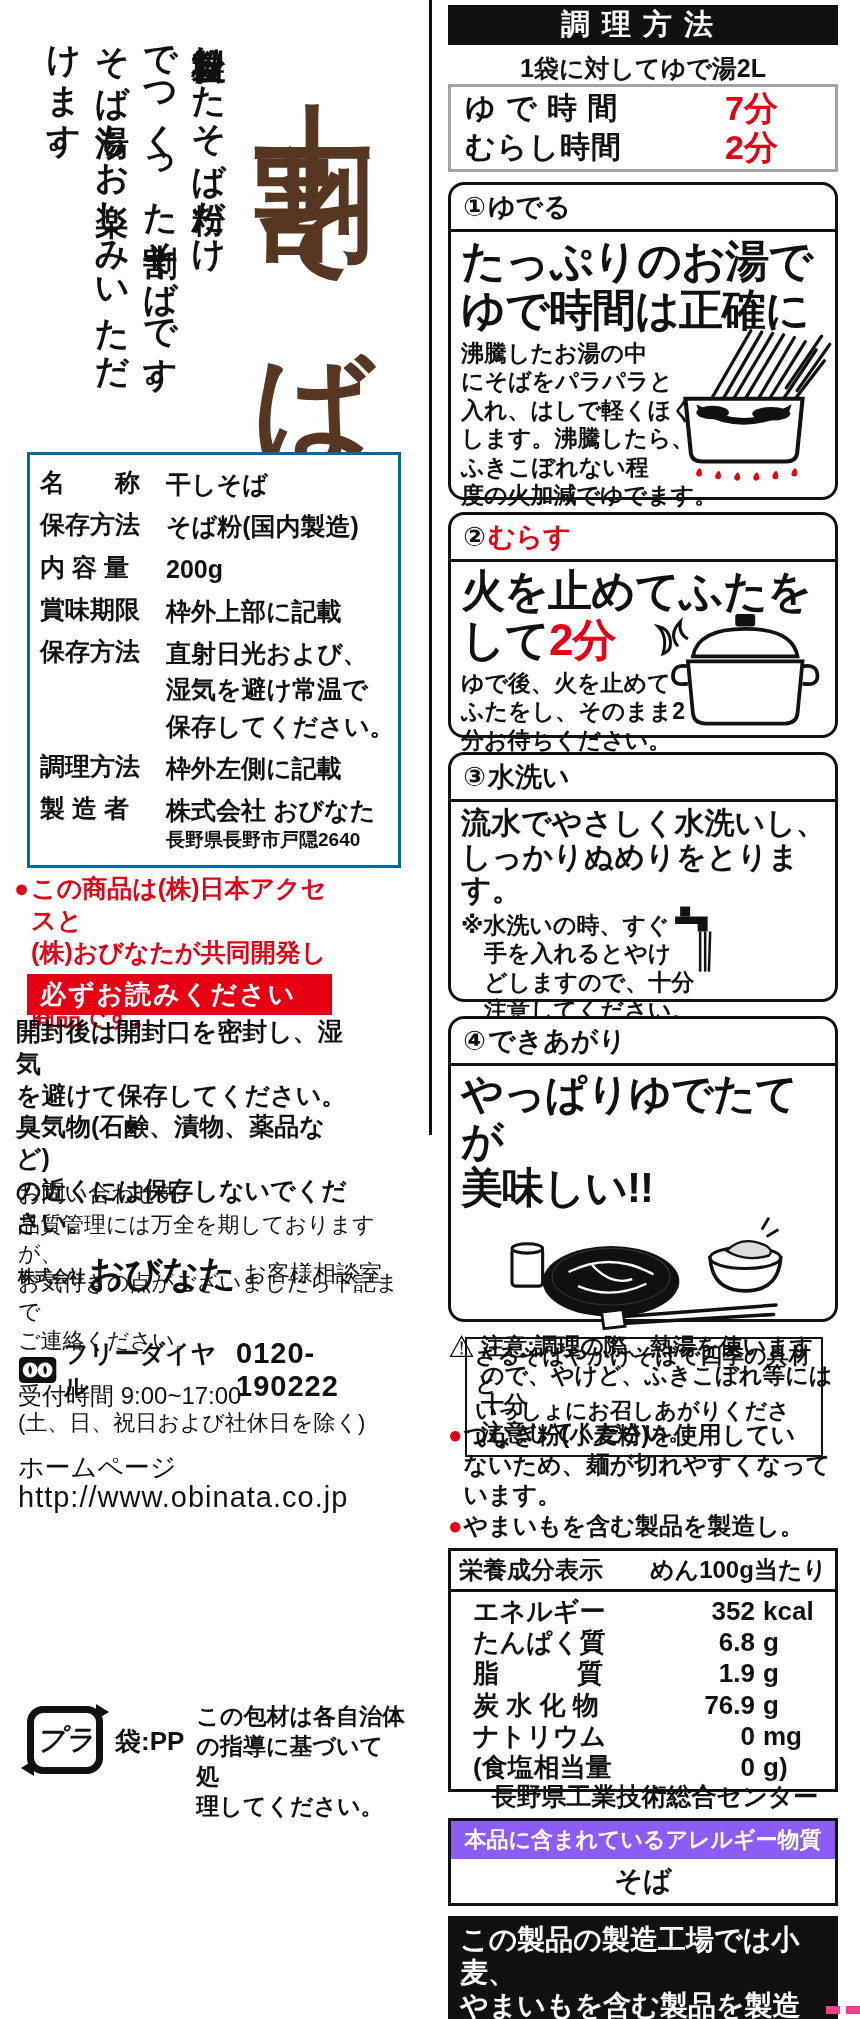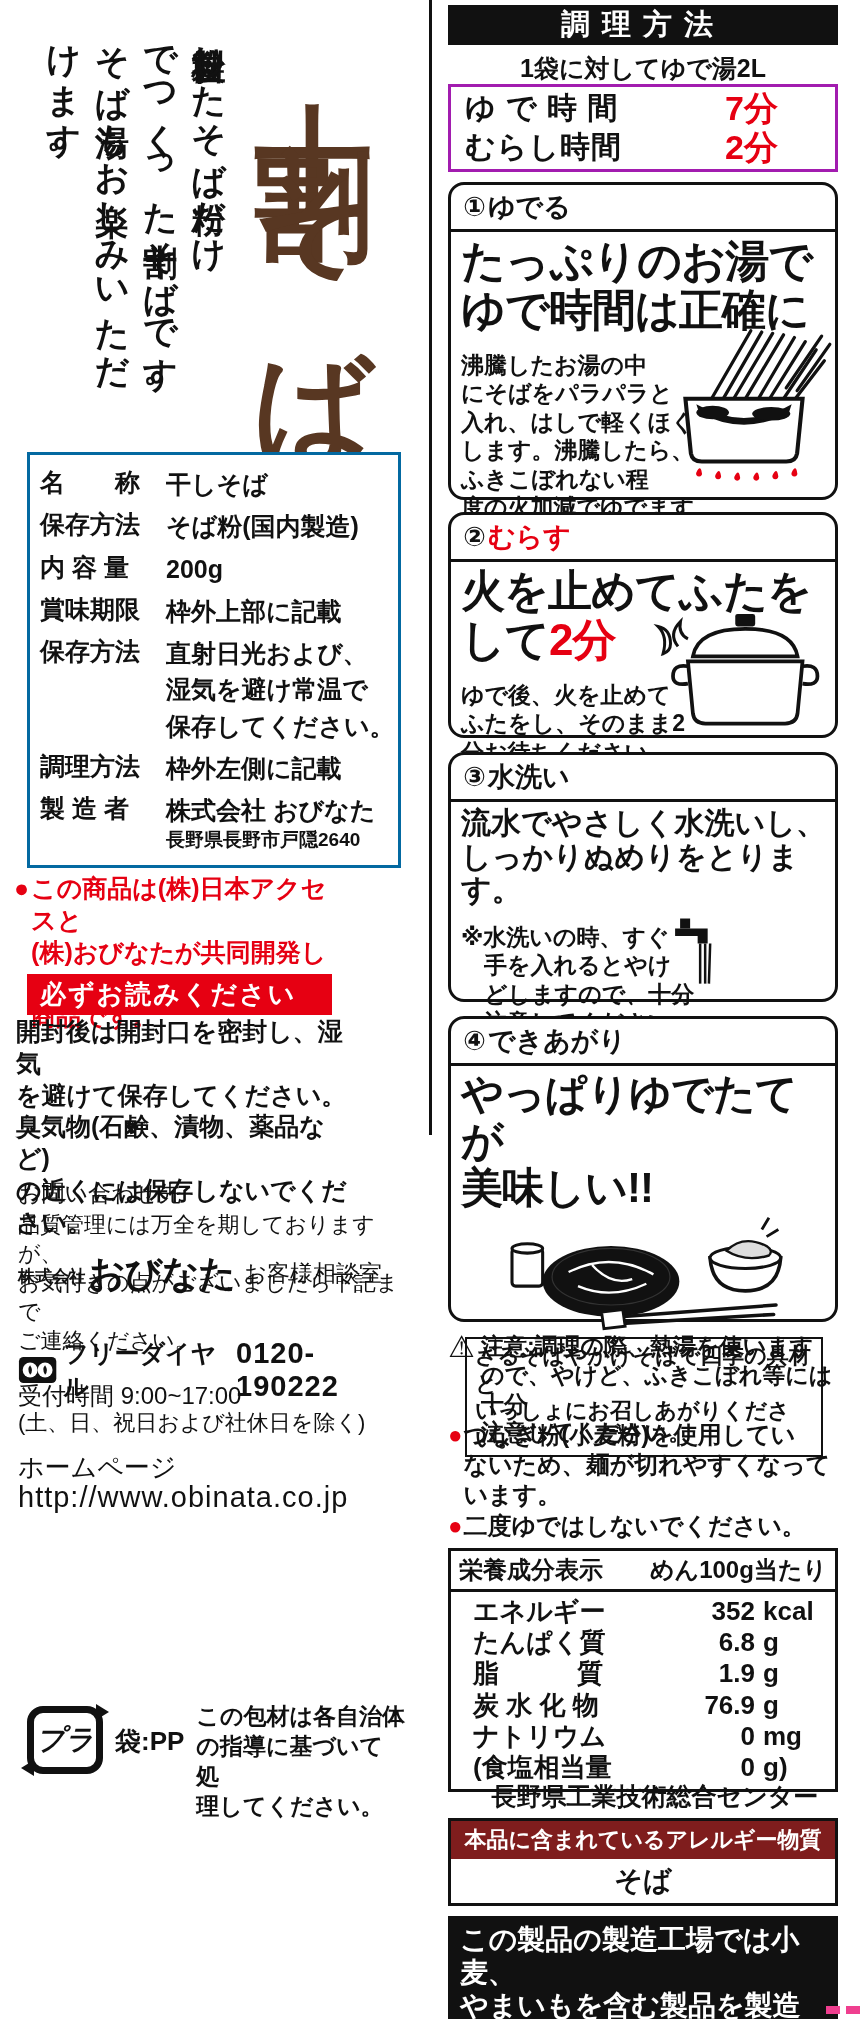--- a/index.html
+++ b/index.html
@@ -52,37 +52,37 @@
     border-right:13px solid #111;border-top:8px solid transparent;border-bottom:8px solid transparent;}
   .bag{font-size:26px;font-weight:600;margin-top:22px;flex:none;}
   .rnote{font-size:23px;font-weight:600;line-height:1.3;}
   
   .right{position:absolute;left:448px;top:0;width:390px;height:2019px;}
   .rbanner{position:absolute;left:0;top:5px;width:390px;height:40px;background:#111;
     color:#fff;font-size:29px;font-weight:bold;letter-spacing:12px;
     display:flex;align-items:center;justify-content:center;box-sizing:border-box;}
   .rsub{position:absolute;left:0;top:52px;width:390px;text-align:center;
     font-size:25px;font-weight:bold;}
-  .timebox{position:absolute;left:0;top:84px;width:390px;border:3px solid #a21caf;
+  .timebox{position:absolute;left:0;top:84px;width:390px;border:3px solid #a3a3a3;
     box-sizing:border-box;padding:2px 14px;}
   .trow{display:flex;align-items:center;height:39px;}
   .tlabel{font-size:30px;font-weight:900;letter-spacing:1px;}
   .tval{margin-left:auto;width:96px;font-size:34px;font-weight:900;color:#e60012;}
   .step{position:absolute;left:0;width:390px;border:3px solid #111;border-radius:16px;
     box-sizing:border-box;background:#fff;}
   .step-h{display:flex;align-items:center;gap:2px;border-bottom:3px solid #111;
     padding:4px 12px;font-size:27px;font-weight:bold;}
   .step-h .red{color:#e60012;}
   .step-c{position:relative;padding:4px 8px 4px 10px;}
   .headline{font-weight:900;line-height:1.12;letter-spacing:-1px;}
   .hl-44{font-size:44px;}
   .hl-42{font-size:42px;}
   .hl-30{font-size:30px;letter-spacing:0;}
   .accent{color:#e60012;}
-  .sbody{font-size:23px;font-weight:600;line-height:1.24;margin-top:16px;}
+  .sbody{font-size:23px;font-weight:600;line-height:1.24;margin-top:4px;}
   .illus{position:absolute;}
   .foot-note{border:2px solid #111;margin:6px 4px 4px 4px;padding:3px 8px;
     font-size:22px;font-weight:600;line-height:1.25;}
   .caution{position:absolute;left:0;top:1332px;width:390px;display:flex;gap:6px;}
   .warn-icon{font-size:30px;line-height:1;flex:none;}
   .caution .ctext{font-size:23px;font-weight:600;line-height:1.25;}
   .caution .clabel{font-weight:900;margin-top:28px;}
   .rnotes{position:absolute;left:0;top:1420px;width:390px;}
   .rnote-item{display:flex;font-size:24px;font-weight:600;line-height:1.24;margin-bottom:2px;}
   .rnote-item .rb{color:#e60012;flex:none;margin-right:1px;}
@@ -92,21 +92,21 @@
     border-bottom:3px solid #111;padding:3px 8px;font-size:24px;font-weight:600;}
   .nrows{padding:4px 8px 6px 22px;}
   .nrow{display:flex;font-size:26px;font-weight:600;line-height:1.2;}
   .nl{flex:1;}
   .nv{width:84px;text-align:right;}
   .nu{width:64px;padding-left:8px;}
   .nfooter{position:absolute;left:12px;top:1780px;width:390px;text-align:center;
     font-size:25px;font-weight:600;}
   .allergy{position:absolute;left:0;top:1818px;width:390px;border:3px solid #111;
     box-sizing:border-box;}
-  .ahead{background:#7f1d1d;color:#fff;text-align:center;font-size:22px;font-weight:600;
+  .ahead{background:#8b5cf6;color:#fff;text-align:center;font-size:22px;font-weight:600;
     padding:4px 0;}
   .aval{text-align:center;font-size:28px;font-weight:600;padding:3px 0;}
   .factory{position:absolute;left:0;top:1916px;width:390px;background:#111;color:#fff;
     box-sizing:border-box;padding:7px 12px;font-size:28px;font-weight:bold;line-height:1.18;}
   .pmark{position:absolute;background:#ef3f8f;}
   .pm1{left:826px;top:2006px;width:14px;height:8px;}
   .pm2{left:846px;top:2006px;width:14px;height:8px;}
 </style>
 </head>
 <body>
@@ -371,21 +371,21 @@
 
     <div class="rnotes">
       <div class="rnote-item">
         <span class="rb">●</span>
         <span class="pre">つなぎ粉(小麦粉)を使用してい
 ないため、麺が切れやすくなって
 います。</span>
       </div>
       <div class="rnote-item">
         <span class="rb">●</span>
-        <span class="pre">二度ゆではしないでください。</span>
+        <span class="pre">やまいもを含む製品を製造し。</span>
       </div>
     </div>
 
     <div class="nutrition">
       <div class="nhead">
         <span>栄養成分表示</span>
         <span>めん100g当たり</span>
       </div>
       <div class="nrows">
         <div class="nrow">

